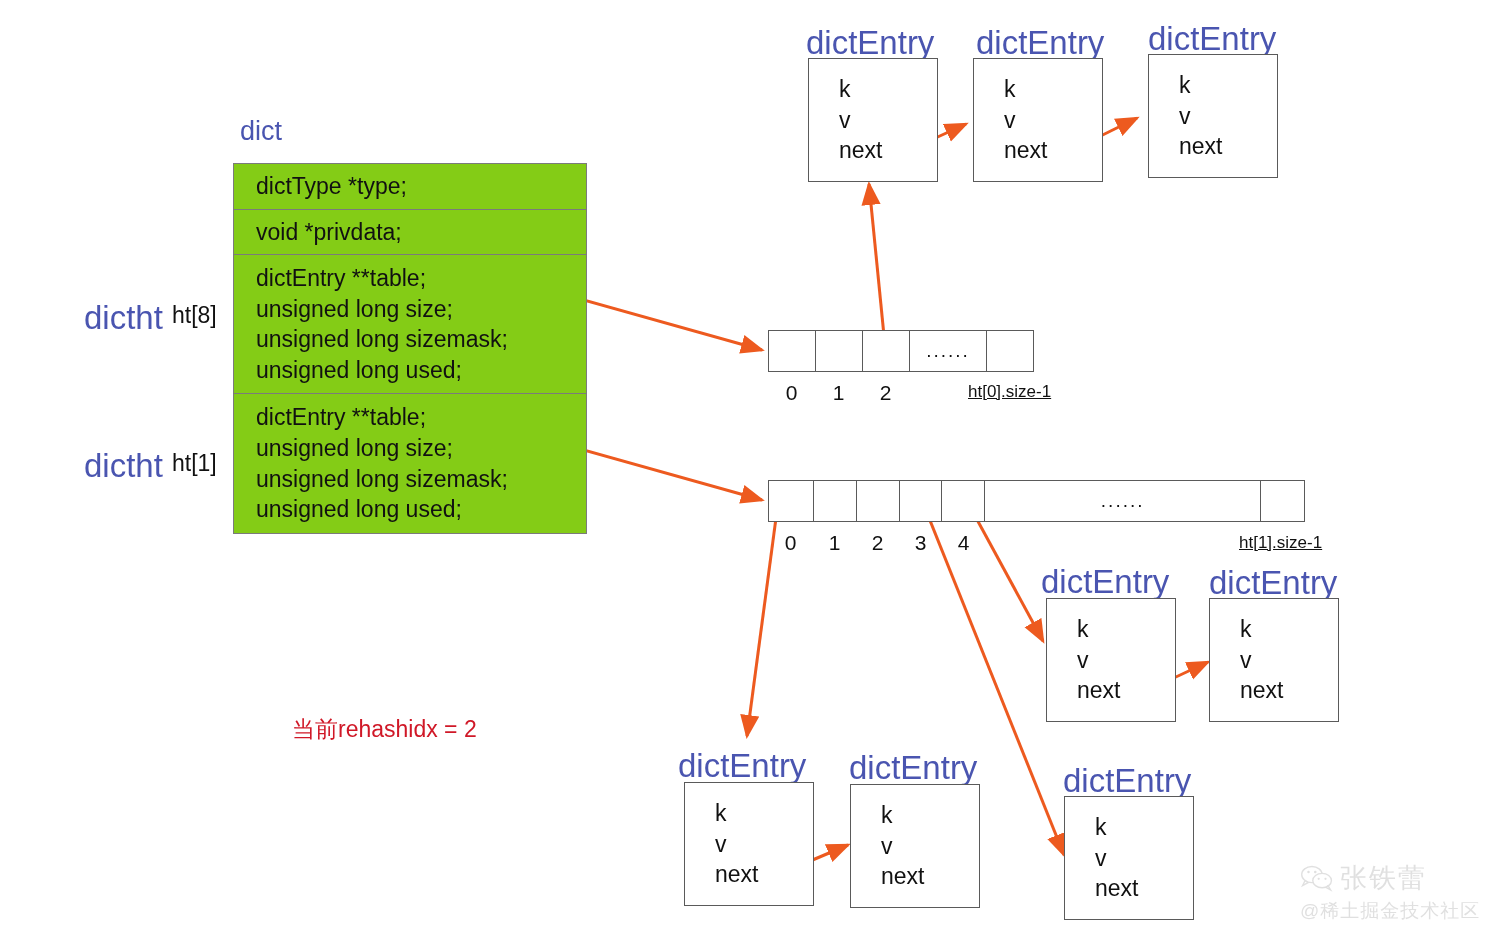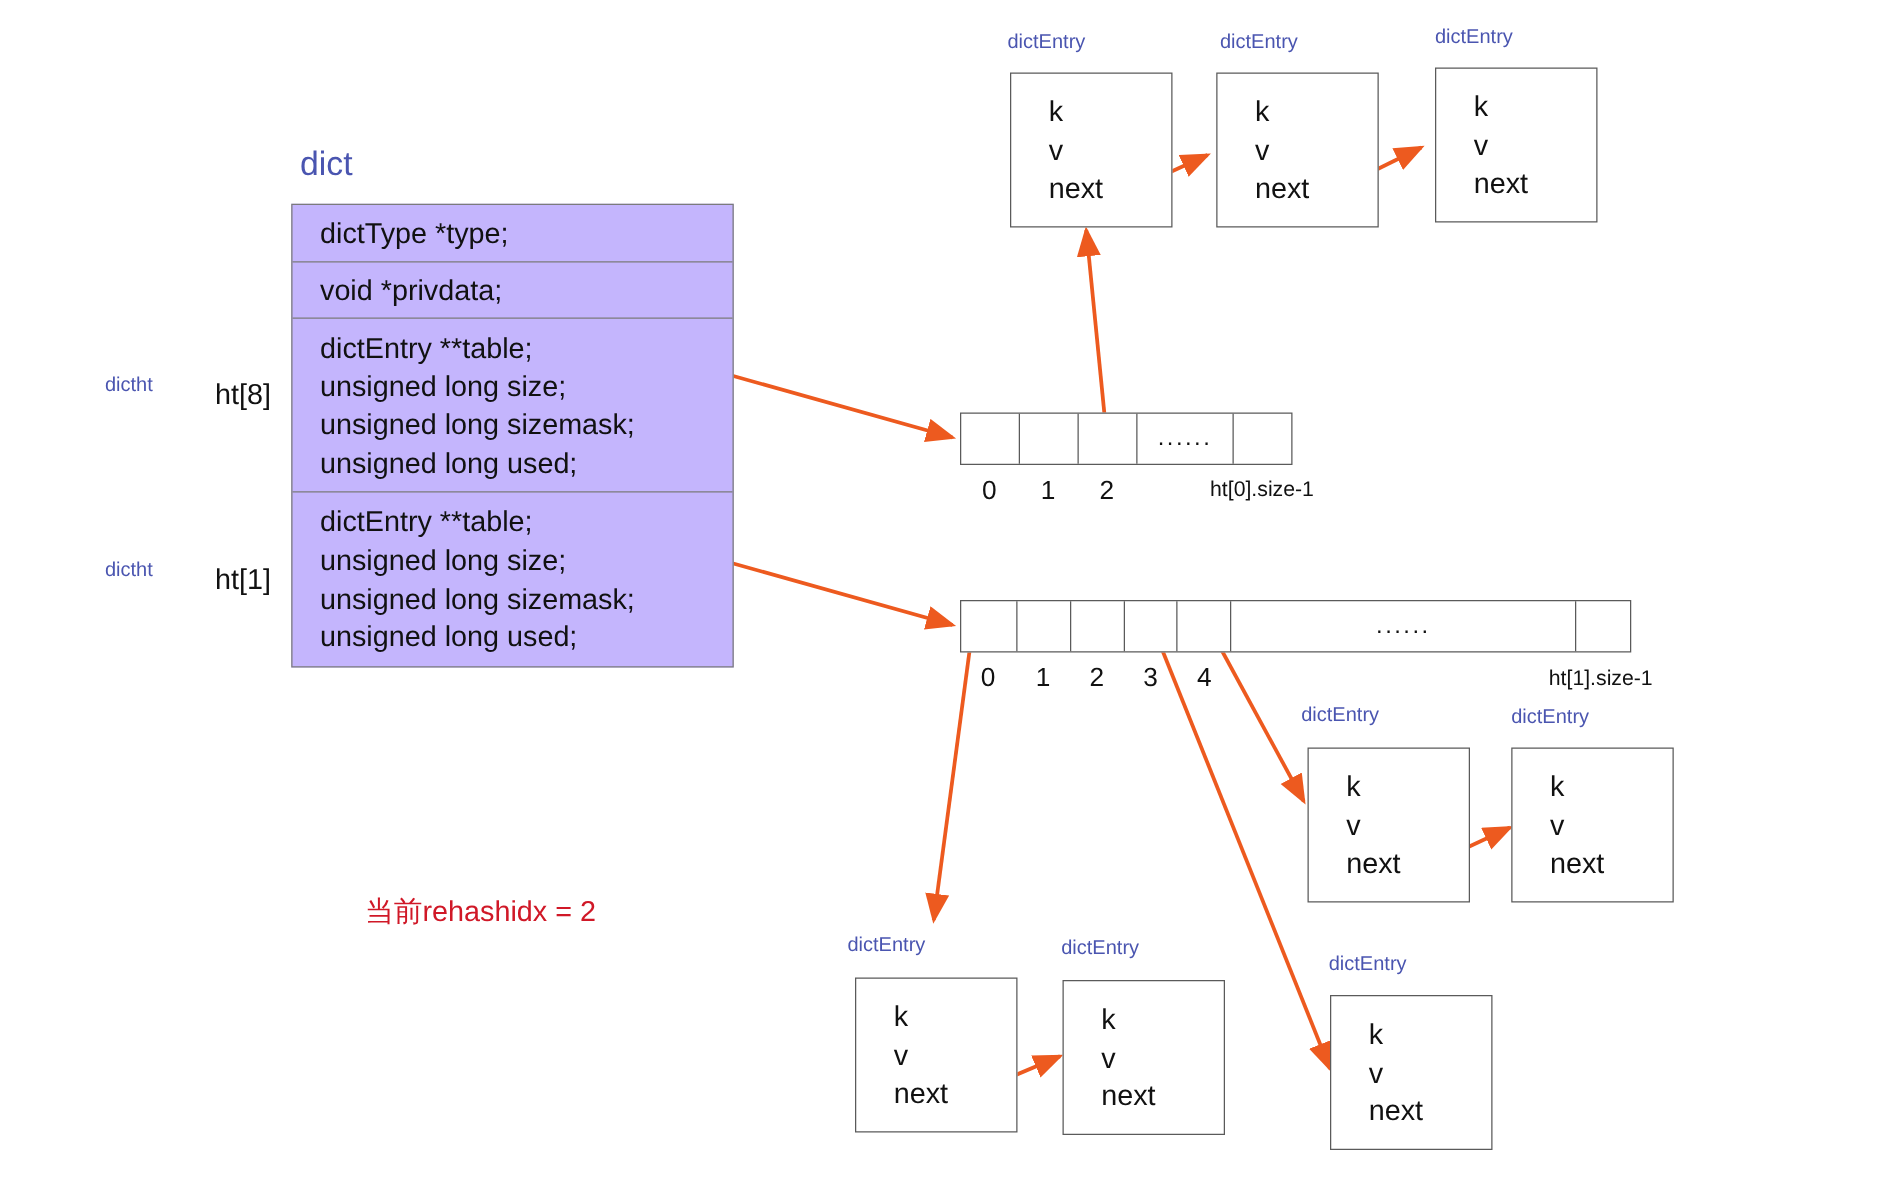--- a/index.html
+++ b/index.html
@@ -2,29 +2,29 @@
 <html><head>
 <meta charset="utf-8">
 <style>
   html,body{margin:0;padding:0;background:#ffffff;}
   body{width:1512px;height:945px;position:relative;overflow:hidden;
        font-family:"Liberation Sans","DejaVu Sans",sans-serif;color:#000;}
   #canvas{position:absolute;left:0;top:0;width:1512px;height:945px;}
   svg#wires{position:absolute;left:0;top:0;width:1512px;height:945px;pointer-events:none;}
 
   
-  .lbl-blue{position:absolute;color:#4a55b0;font-size:16px;white-space:nowrap;line-height:1;}
+  .lbl-blue{position:absolute;color:#4a55b0;font-size:33px;white-space:nowrap;line-height:1;}
   .lbl-black{position:absolute;color:#111;font-size:23px;white-space:nowrap;line-height:1;}
-  .lbl-small{position:absolute;color:#111;font-size:17px;white-space:nowrap;line-height:1;}
+  .lbl-small{position:absolute;color:#111;font-size:17px;white-space:nowrap;line-height:1;text-decoration:underline;}
   .lbl-idx{position:absolute;color:#111;font-size:21px;white-space:nowrap;line-height:1;text-align:center;}
   .lbl-red{position:absolute;color:#d01827;font-size:23px;white-space:nowrap;line-height:1;}
 
   
   #dict-struct{position:absolute;left:233px;top:163px;width:354px;
-               border:1.5px solid #7b7b7b;background:#c4b5fd;box-sizing:border-box;}
+               border:1.5px solid #7b7b7b;background:#84cc16;box-sizing:border-box;}
   .dict-row{border-bottom:1.5px solid #7b7b7b;box-sizing:border-box;padding:7px 0 7px 22px;}
   .dict-row:last-child{border-bottom:none;}
   .dict-row .line{font-size:23px;color:#111;line-height:1.33;white-space:nowrap;}
   .dict-row.tight{padding:8px 0 8px 22px;}
 
   
   .bucket-array{position:absolute;display:flex;border:1.5px solid #5a5a5a;
                 background:#fff;box-sizing:border-box;height:42px;}
   .bucket-cell{border-right:1.5px solid #5a5a5a;box-sizing:border-box;height:100%;
                display:flex;align-items:center;justify-content:center;
@@ -188,14 +188,30 @@
     <div class="fld">next</div>
   </div>
 
   <div class="lbl-blue" style="left:1063px;top:764px;">dictEntry</div>
   <div class="entry-box" style="left:1064px;top:796px;">
     <div class="fld">k</div>
     <div class="fld">v</div>
     <div class="fld">next</div>
   </div>
 
+  <div id="watermark">
+    <div class="wm-top">
+      <svg class="wechat-ico" viewBox="0 0 40 32">
+        <ellipse cx="14" cy="12" rx="12" ry="9.5" fill="none" stroke="#9a9a9a" stroke-width="1.6"></ellipse>
+        <path d="M6 19 L3 25 L9.5 21.5 Z" fill="none" stroke="#9a9a9a" stroke-width="1.6"></path>
+        <circle cx="10" cy="9" r="1.5" fill="#9a9a9a"></circle>
+        <circle cx="18" cy="9" r="1.5" fill="#9a9a9a"></circle>
+        <ellipse cx="26" cy="19" rx="11" ry="8.5" fill="#fff" stroke="#9a9a9a" stroke-width="1.6"></ellipse>
+        <path d="M33 25 L36 30 L30.5 27 Z" fill="none" stroke="#9a9a9a" stroke-width="1.6"></path>
+        <circle cx="22" cy="17" r="1.3" fill="#9a9a9a"></circle>
+        <circle cx="30" cy="17" r="1.3" fill="#9a9a9a"></circle>
+      </svg>
+      <span class="wm-name">张铁蕾</span>
+    </div>
+    <div class="wm-sub">@稀土掘金技术社区</div>
+  </div>
 
 </div>
 
 </body></html>

